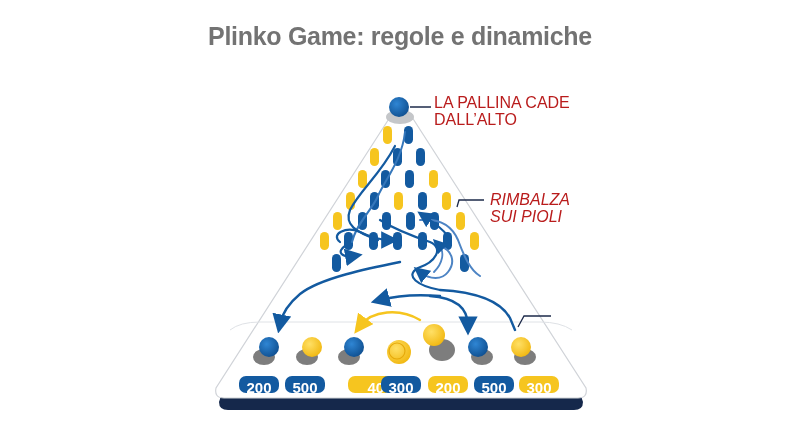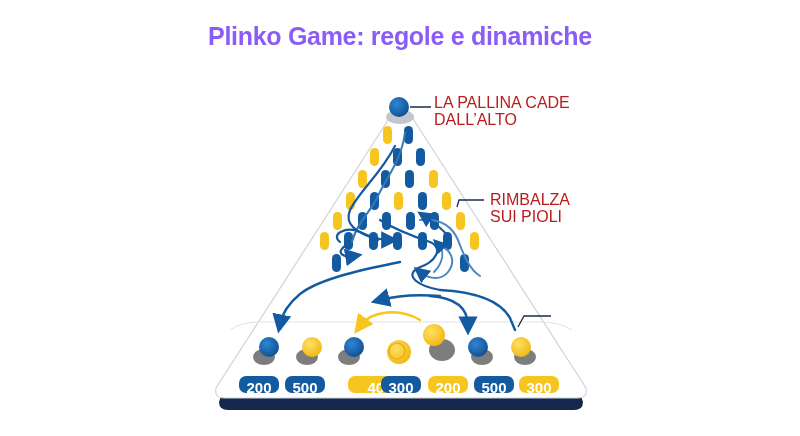--- a/index.html
+++ b/index.html
@@ -1,21 +1,21 @@
 <!DOCTYPE html>
 <html><head>
 <meta charset="utf-8">
 <style>
   html, body { margin:0; padding:0; background:#ffffff; }
   body { width:800px; height:436px; position:relative; overflow:hidden; font-family:"Liberation Sans", sans-serif; }
-  .title { position:absolute; left:0; top:22px; width:800px; text-align:center; font-size:25px; font-weight:bold; color:#8b5cf6; letter-spacing:-0.3px; }
+  .title { position:absolute; left:0; top:22px; width:800px; text-align:center; font-size:25px; font-weight:bold; color:#737373; letter-spacing:-0.3px; }
   svg.board { position:absolute; left:0; top:0; }
   .label { position:absolute; font-size:16px; line-height:17px; color:#b91c1c; text-transform:uppercase; }
   .lbl-top { left:434px; top:94px; }
-  .lbl-mid { left:490px; top:191px; }
+  .lbl-mid { left:490px; top:191px;font-style:italic; }
   .lbl-bot { left:556px; top:291px; }
   .prize { position:absolute; top:376px; width:40px; height:17px; border-radius:7px; font-size:15px; font-weight:bold; color:#ffffff; text-align:center; line-height:23px; }
   .prize.blue { background:#135aa0; }
   .prize.yellow { background:#f6c51f; }
 </style>
 </head>
 <body>
 
 <div class="title">Plinko Game: regole e dinamiche</div>
 

